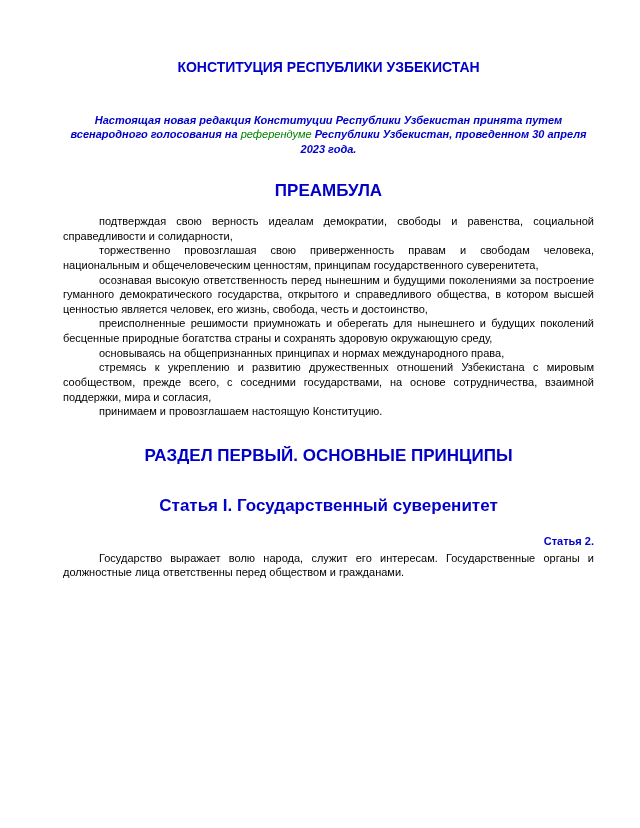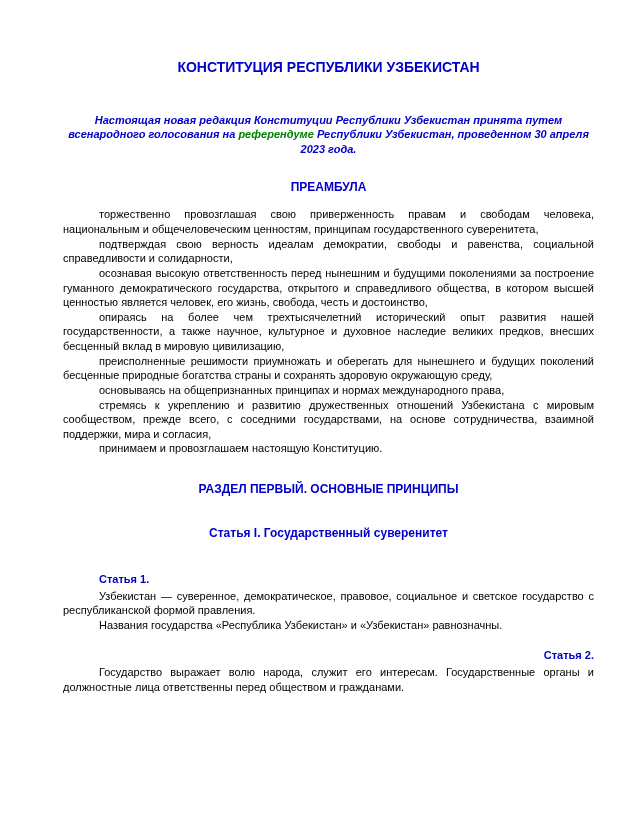--- a/index.html
+++ b/index.html
@@ -29,29 +29,29 @@
   }
   .intro {
     color: #0000c8;
     font-weight: bold;
     font-style: italic;
     text-align: center;
     margin: 0 0 24px 0;
   }
   .intro .doc-link {
     color: #008000;
-    font-weight: bold;
+    font-weight: normal;
     font-style: italic;
     text-decoration: none;
     cursor: pointer;
   }
   .center-heading {
     color: #0000c8;
     font-weight: bold;
-    font-size: 12px;
+    font-size: 17px;
     text-align: center;
     margin: 0;
   }
   .preamble-heading { margin: 0 0 11px 0; }
   .section-heading  { margin: 26px 0 0 0; }
   .chapter-heading  { margin: 28px 0 0 0; }
   p.body {
     margin: 0;
     text-align: justify;
     text-indent: 36px;
@@ -70,38 +70,32 @@
 
 <div class="page">
 
   <h1 class="doc-title">КОНСТИТУЦИЯ РЕСПУБЛИКИ УЗБЕКИСТАН</h1>
 
   <p class="intro"><span>Настоящая новая редакция Конституции Республики Узбекистан принята путем всенародного голосования на </span><a class="doc-link">референдуме</a><span> Республики Узбекистан, проведенном 30 апреля 2023 года.</span></p>
 
   <h2 class="center-heading preamble-heading">ПРЕАМБУЛА</h2>
 
   <div>
+    <p class="body">подтверждая свою верность идеалам демократии, свободы и равенства, социальной справедливости и солидарности,</p>
     <p class="body">торжественно провозглашая свою приверженность правам и свободам человека, национальным и общечеловеческим ценностям, принципам государственного суверенитета,</p>
-    <p class="body">подтверждая свою верность идеалам демократии, свободы и равенства, социальной справедливости и солидарности,</p>
     <p class="body">осознавая высокую ответственность перед нынешним и будущими поколениями за построение гуманного демократического государства, открытого и справедливого общества, в котором высшей ценностью является человек, его жизнь, свобода, честь и достоинство,</p>
-    <p class="body">опираясь на более чем трехтысячелетний исторический опыт развития нашей государственности, а также научное, культурное и духовное наследие великих предков, внесших бесценный вклад в мировую цивилизацию,</p>
     <p class="body">преисполненные решимости приумножать и оберегать для нынешнего и будущих поколений бесценные природные богатства страны и сохранять здоровую окружающую среду,</p>
     <p class="body">основываясь на общепризнанных принципах и нормах международного права,</p>
     <p class="body">стремясь к укреплению и развитию дружественных отношений Узбекистана с мировым сообществом, прежде всего, с соседними государствами, на основе сотрудничества, взаимной поддержки, мира и согласия,</p>
     <p class="body">принимаем и провозглашаем настоящую Конституцию.</p>
   </div>
 
   <h2 class="center-heading section-heading">РАЗДЕЛ ПЕРВЫЙ. ОСНОВНЫЕ ПРИНЦИПЫ</h2>
 
   <h2 class="center-heading chapter-heading">Статья I. Государственный суверенитет</h2>
 
-  <div>
-    <p class="article-title article-1-title">Статья 1.</p>
-    <p class="body">Узбекистан — суверенное, демократическое, правовое, социальное и светское государство с республиканской формой правления.</p>
-    <p class="body">Названия государства «Республика Узбекистан» и «Узбекистан» равнозначны.</p>
-  </div>
 
   <div>
     <p class="article-title article-2-title">Статья 2.</p>
     <p class="body">Государство выражает волю народа, служит его интересам. Государственные органы и должностные лица ответственны перед обществом и гражданами.</p>
   </div>
 
 </div>
 
 </body></html>

